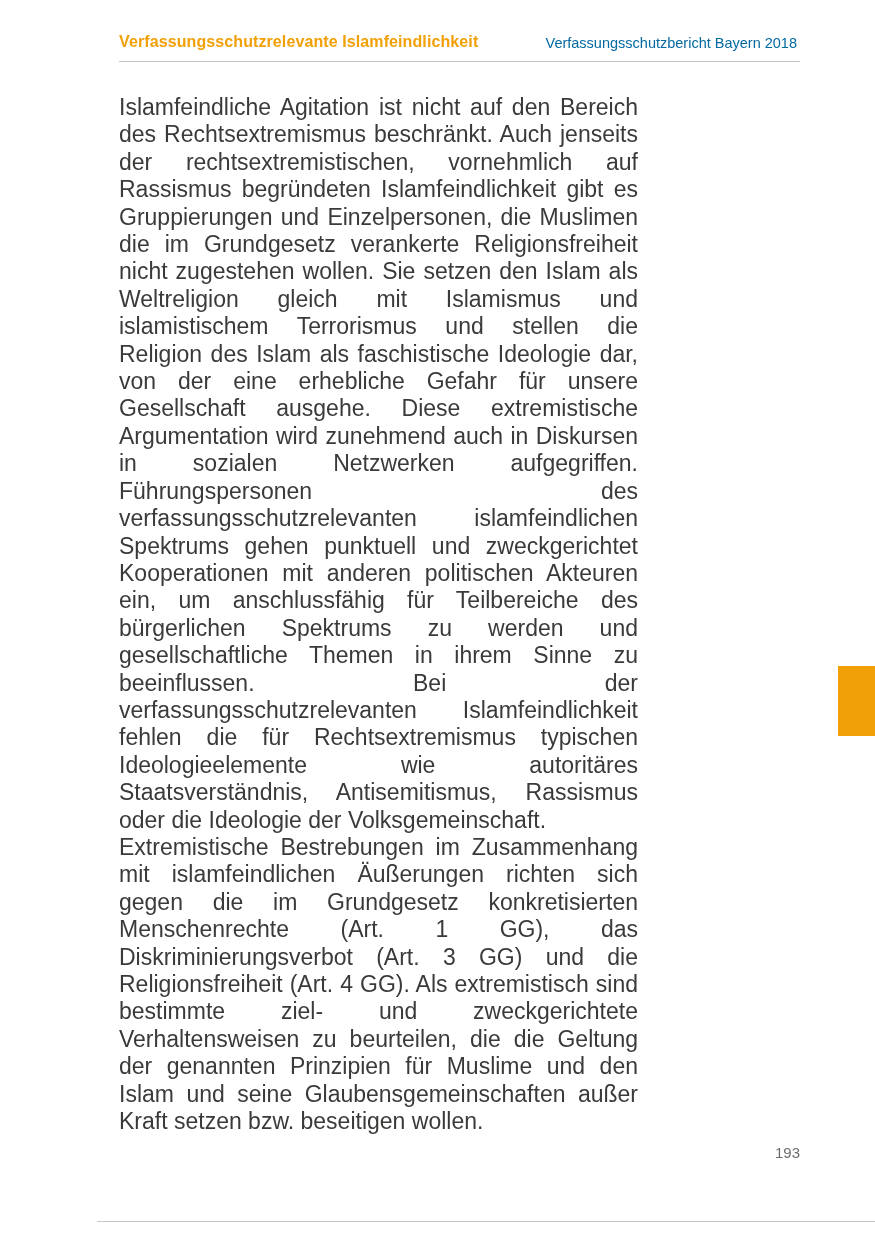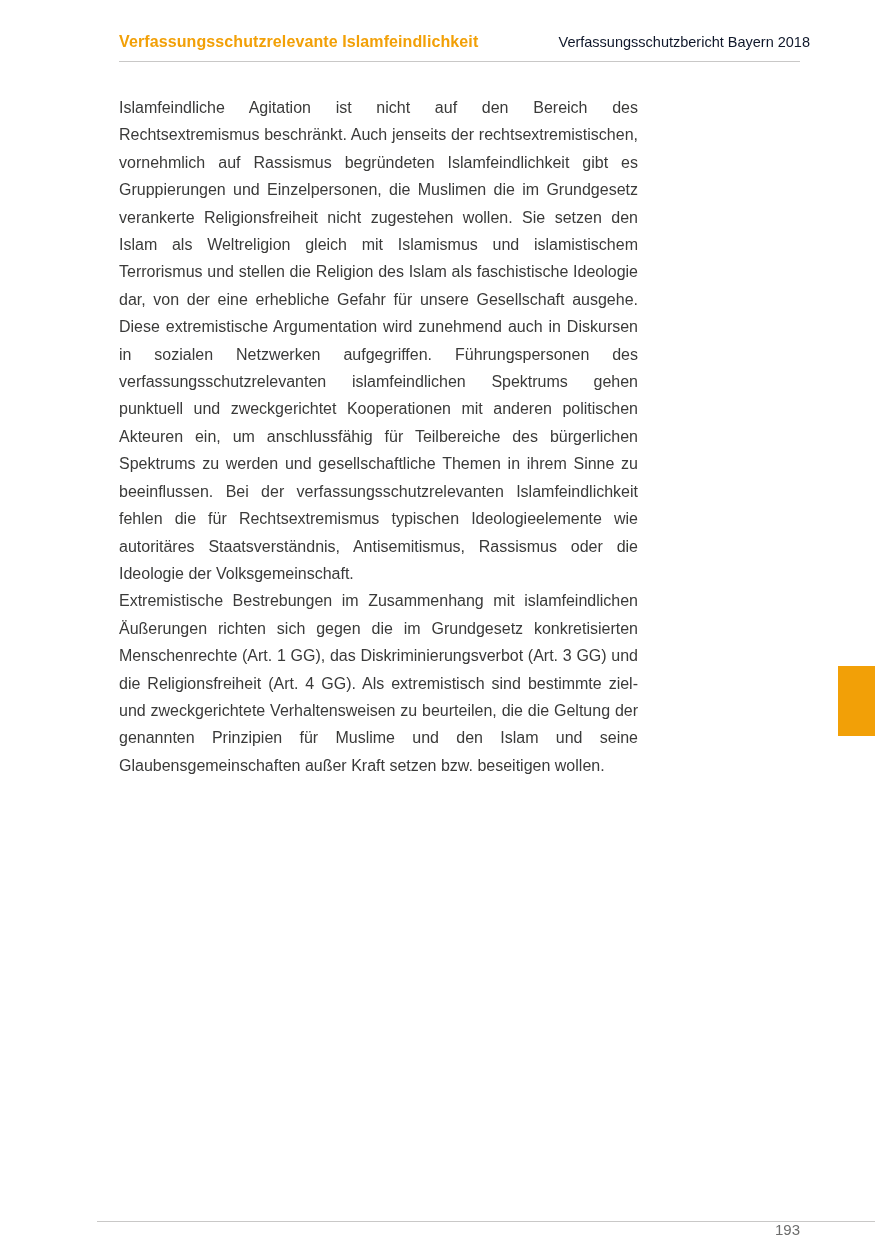--- a/index.html
+++ b/index.html
@@ -15,53 +15,53 @@
   }
   .page {
     position: absolute;
     inset: 0;
     overflow: hidden;
     background: #ffffff;
   }
   .page-header {
     position: absolute;
     left: 119px;
-    right: 65px;
+    right: 78px;
     top: 33px;
     display: flex;
     justify-content: space-between;
-    align-items: center;
+    align-items: flex-end;
     white-space: nowrap;
   }
   .chapter-title {
     color: #F2A007;
     font-weight: 700;
     font-size: 16px;
     letter-spacing: 0.1px;
   }
   .report-title {
-    color: #0f172a;
+    color: #0369a1;
     font-weight: 400;
     font-size: 14.5px;
   }
   .header-rule {
     position: absolute;
     left: 119px;
     right: 75px;
     top: 61px;
     height: 1px;
     background: #C9C8C7;
   }
   .body-column {
     position: absolute;
     left: 119px;
     top: 94px;
     width: 519px;
     color: #3A3A39;
-    font-size: 16px;
+    font-size: 23px;
     line-height: 27.4px;
     text-align: justify;
     hyphens: auto;
     -webkit-hyphens: auto;
   }
   .body-column p {
     margin: 0;
   }
   .body-column p + p {
   }
@@ -69,21 +69,21 @@
     position: absolute;
     right: 0;
     top: 666px;
     width: 37px;
     height: 70px;
     background: #F2A007;
   }
   .page-number {
     position: absolute;
     right: 75px;
-    top: 1221px;
+    top: 1144px;
     font-size: 15px;
     color: #6D6D6C;
   }
   .footer-rule {
     position: absolute;
     left: 97px;
     right: 0;
     top: 1221px;
     height: 1px;
     background: #C9C8C7;

